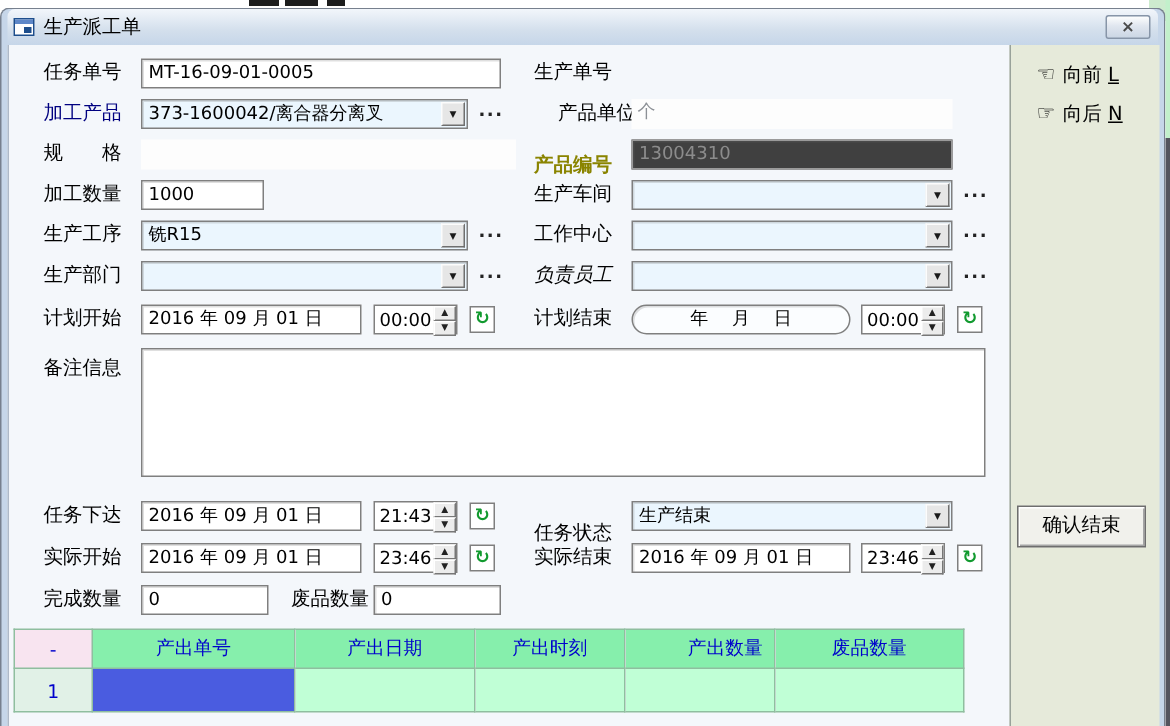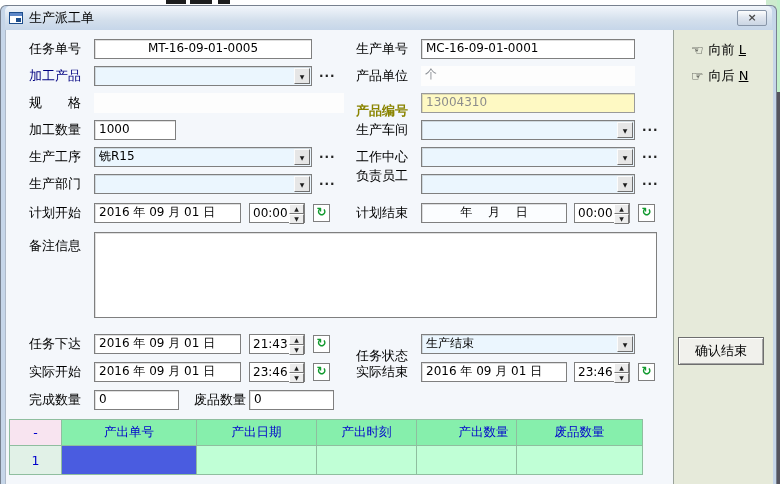--- a/index.html
+++ b/index.html
@@ -42,28 +42,28 @@
 
   
   .lbl { position:absolute; height:20px; line-height:20px; white-space:nowrap; }
   .navy { color:#000080; }
   .olive { color:#8A8400; }
   .field { position:absolute; height:20px; line-height:17px; background:#fff;
            border:1px solid #7F7F7F; box-shadow:inset 1px 1px 0 rgba(110,110,110,.22);
            padding:0 4px; font-size:12px; white-space:nowrap; overflow:hidden; }
   .flat { border:none; box-shadow:none; background:#FDFDFD; }
   .gray-text { color:#8C9096; }
-  .readonly { background:#fef9c3; color:#8C8C8C; border-color:#9A9A9A; }
+  .readonly { background:#404040; color:#8C8C8C; border-color:#9A9A9A; }
   .combo { background:#EBF6FE; padding-right:20px; }
   .arrow-btn { position:absolute; right:1px; top:1px; width:16px; height:16px;
                background:#E6E6E6; border:1px solid; border-color:#FCFCFC #6F6F6F #6F6F6F #FCFCFC;
                font-size:6px; color:#1a1a1a; text-align:center; line-height:15px; }
   .more-btn { position:absolute; width:16px; height:20px; line-height:15px;
               color:#222; font-weight:bold; letter-spacing:1px; font-size:12px; }
-  .centered { text-align:center; }
+  .centered { text-align:center;border-radius:10px; }
   .spinner { position:absolute; height:20px; border:1px solid #7F7F7F; background:#fff; display:flex; }
   .spin-val { width:39px; padding:1px 3px; line-height:16px; font-size:12px; }
   .spin-btns { width:15px; display:flex; flex-direction:column; }
   .spin-btn { flex:1; background:#ECECEC; font-size:6px; line-height:8px; text-align:center;
               color:#222; border:1px solid; border-color:#FFFFFF #777 #777 #FFFFFF; }
   .refresh-btn { position:absolute; width:17px; height:18px; background:#fff; border:1px solid #7F7F7F;
                  color:#129A2F; font-weight:bold; font-size:12px; line-height:15px; text-align:center; }
   .textarea { position:absolute; background:#fff; border:1px solid #7F7F7F;
               box-shadow:inset 1px 1px 0 rgba(110,110,110,.22); }
 
@@ -87,30 +87,30 @@
 
 <div class="window">
   <div class="titlebar">
     <span class="app-icon"></span>
     <span class="title">生产派工单</span>
     <span class="close-btn">×</span>
   </div>
   <div class="client">
 
     <span class="lbl" style="left:23px;top:9px;">任务单号</span>
-    <div class="field" style="left:88px;top:9px;width:218px;text-align:center;">MT-16-09-01-0005</div>
+    <div class="field" style="left:88px;top:9px;width:240px;">MT-16-09-01-0005</div>
     <span class="lbl" style="left:350px;top:9px;">生产单号</span>
-    <div class="field" style="left:415px;top:9px;width:214px;">MC-16-09-01-0001</div>
 
     <span class="lbl navy" style="left:23px;top:36px;">加工产品</span>
     <div class="field combo" style="left:88px;top:36px;width:218px;">
+      <span>373-1600042/离合器分离叉</span>
       <span class="arrow-btn">▼</span>
     </div>
     <span class="more-btn" style="left:313px;top:36px;">...</span>
-    <span class="lbl" style="left:350px;top:36px;">产品单位</span>
+    <span class="lbl" style="left:366px;top:36px;">产品单位</span>
     <div class="field flat gray-text" style="left:415px;top:36px;width:214px;">个</div>
 
     <span class="lbl" style="left:23px;top:63px;">规　　格</span>
     <div class="field flat" style="left:88px;top:63px;width:250px;"></div>
     <span class="lbl olive" style="left:350px;top:71px;font-weight:bold;">产品编号</span>
     <div class="field readonly" style="left:415px;top:63px;width:214px;">13004310</div>
 
     <span class="lbl" style="left:23px;top:90px;">加工数量</span>
     <div class="field" style="left:88px;top:90px;width:82px;">1000</div>
     <span class="lbl" style="left:350px;top:90px;">生产车间</span>
@@ -132,21 +132,21 @@
       <span class="arrow-btn">▼</span>
     </div>
     <span class="more-btn" style="left:636px;top:117px;">...</span>
 
     <span class="lbl" style="left:23px;top:144px;">生产部门</span>
     <div class="field combo" style="left:88px;top:144px;width:218px;">
       <span></span>
       <span class="arrow-btn">▼</span>
     </div>
     <span class="more-btn" style="left:313px;top:144px;">...</span>
-    <span class="lbl" style="left:350px;top:136px;">负责员工</span>
+    <span class="lbl" style="left:350px;top:144px;font-style:italic;">负责员工</span>
     <div class="field combo" style="left:415px;top:144px;width:214px;">
       <span></span>
       <span class="arrow-btn">▼</span>
     </div>
     <span class="more-btn" style="left:636px;top:144px;">...</span>
 
     <span class="lbl" style="left:23px;top:173px;">计划开始</span>
     <div class="field" style="left:88px;top:173px;width:147px;">2016 年 09 月 01 日</div>
     <div class="spinner" style="left:243px;top:173px;">
       <div class="spin-val">00:00</div>

